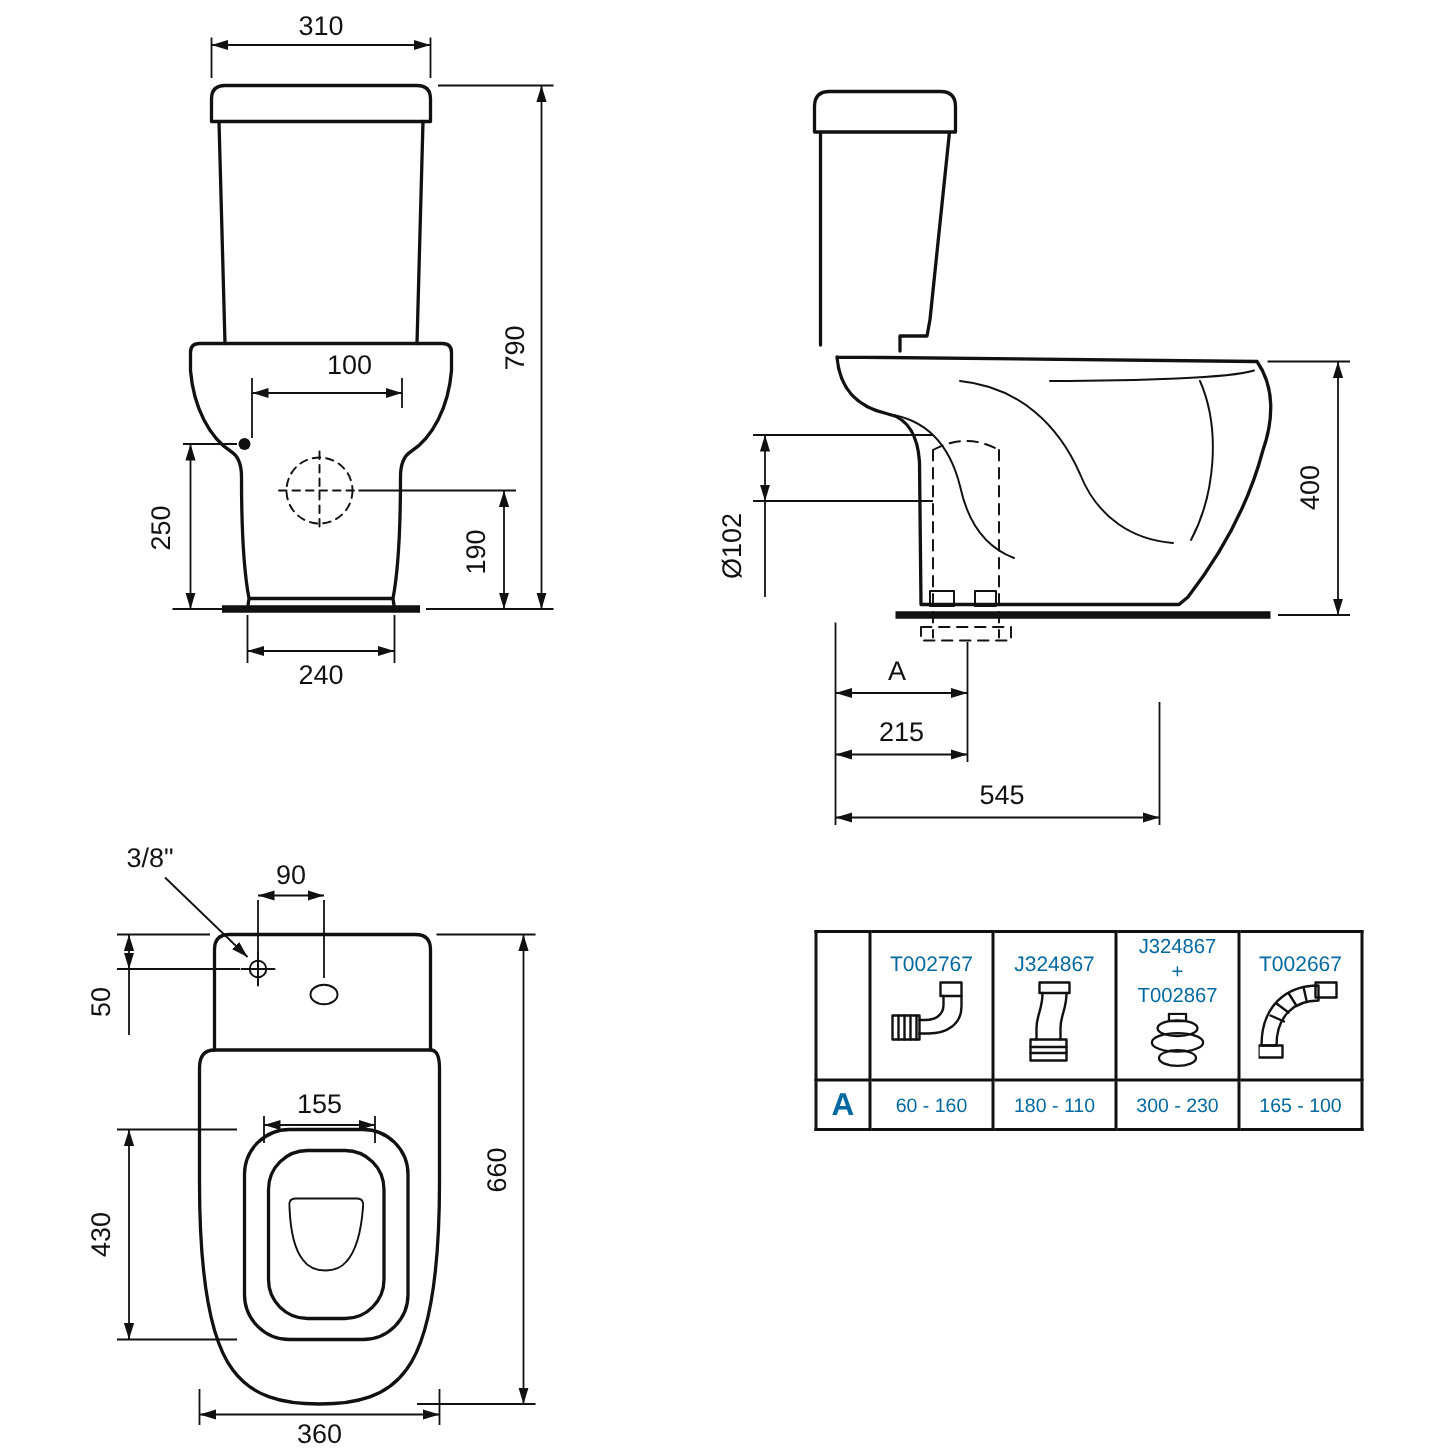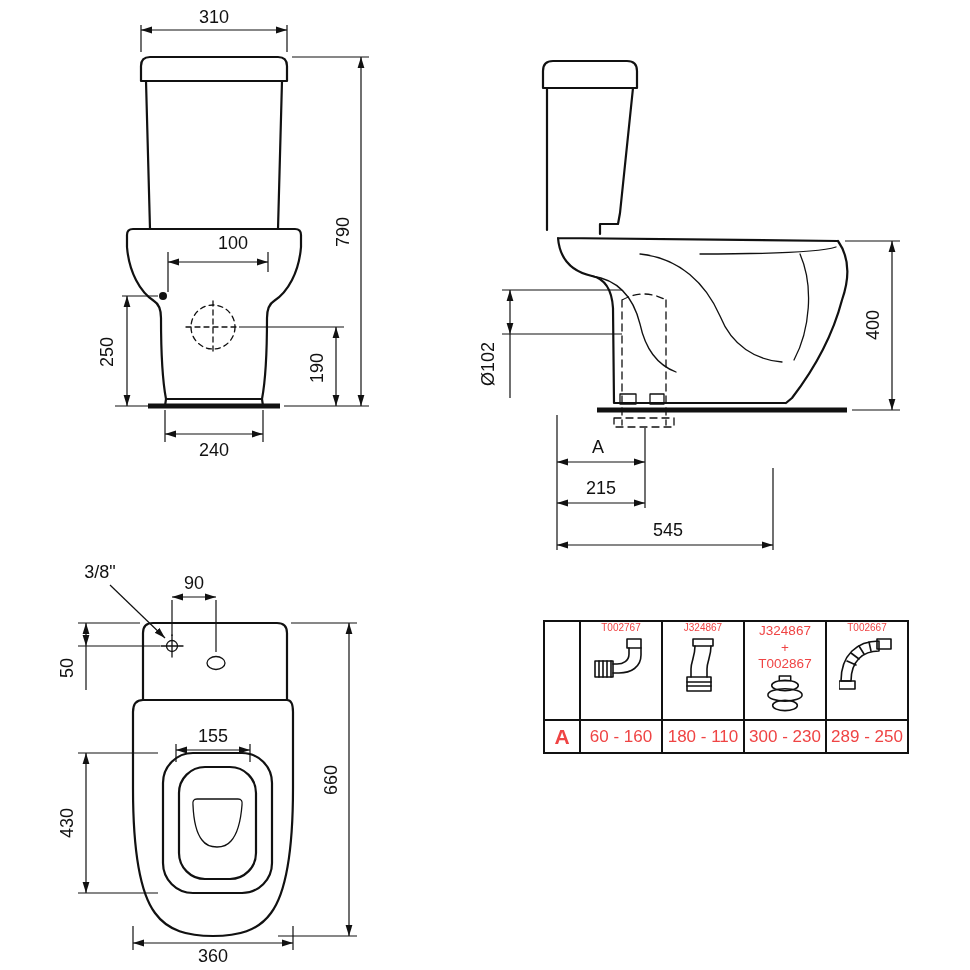--- a/index.html
+++ b/index.html
@@ -1,38 +1,38 @@
 <!DOCTYPE html>
 <html><head>
 <meta charset="utf-8">
 <style>
   html,body{margin:0;padding:0;background:#fff;}
   #stage{position:relative;width:970px;height:970px;background:#ffffff;overflow:hidden;
-         font-family:"Liberation Sans",sans-serif;color:#ef4444;}
+         font-family:"Liberation Sans",sans-serif;color:#0369a1;}
   #drawing{position:absolute;inset:0;}
   
   .outline{fill:none;stroke:#111;stroke-width:2.2;stroke-linejoin:round;stroke-linecap:round;}
   .thin{fill:none;stroke:#111;stroke-width:1.3;stroke-linejoin:round;stroke-linecap:round;}
   .thick{fill:none;stroke:#111;stroke-width:5;stroke-linecap:butt;}
   .dim{fill:none;stroke:#111;stroke-width:1.2;}
   .dash{stroke-dasharray:7 5;}
   .dash2{stroke-dasharray:5 4;}
   .dimtxt{font:18px "Liberation Sans",sans-serif;fill:#111;text-anchor:middle;}
   .dot{fill:#111;stroke:none;}
   
   .acc-table{position:absolute;left:543px;top:620px;}
   .acc-table table{border-collapse:collapse;background:#fff;table-layout:fixed;}
   .acc-table td{border:2px solid #111;text-align:center;vertical-align:top;padding:0;}
   .acc-table .c0{width:34px;}
   .acc-table .cc{width:80px;}
   .cell-top{height:97px;}
   .cell-bot{height:31px;vertical-align:middle !important;}
-  .code{font-size:10px;padding-top:0;line-height:1.15;}
+  .code{font-size:14px;padding-top:12px;line-height:1.15;}
   .code-multi{font-size:13.5px;padding-top:2px;line-height:1.08;}
-  .range{font-size:17px;}
+  .range{font-size:13px;}
   .corner-a{font-size:21px;font-weight:bold;vertical-align:middle !important;}
   .icon-wrap{display:flex;justify-content:center;align-items:flex-start;margin-top:3px;}
   .pipe-icon{stroke:#111;fill:none;stroke-width:1.6;stroke-linejoin:round;stroke-linecap:round;}
 </style>
 </head>
 <body>
 
 <div id="stage">
 
 <svg id="drawing" viewBox="0 0 970 970" xmlns="http://www.w3.org/2000/svg">
@@ -281,19 +281,19 @@
             <rect x="0" y="44" width="16" height="8"></rect>
           </svg>
         </div>
       </td>
     </tr>
     <tr>
       <td class="c0 cell-bot corner-a">A</td>
       <td class="cc cell-bot range">60 - 160</td>
       <td class="cc cell-bot range">180 - 110</td>
       <td class="cc cell-bot range">300 - 230</td>
-      <td class="cc cell-bot range">289 - 250</td>
+      <td class="cc cell-bot range">165 - 100</td>
     </tr>
   </tbody>
       </table>
 </div>
 
 </div>
 
 </body></html>

